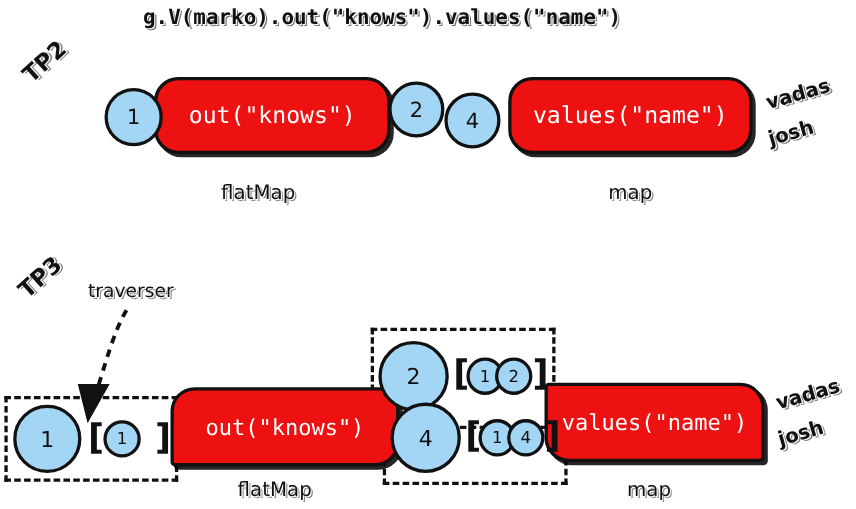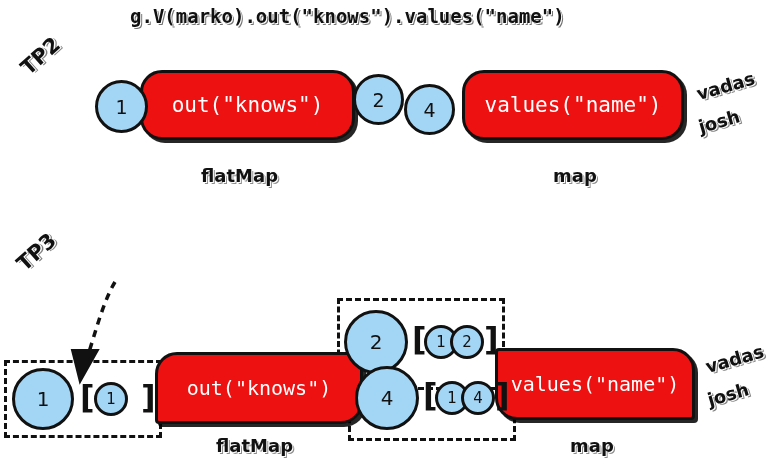--- a/index.html
+++ b/index.html
@@ -44,21 +44,21 @@
     font-weight: 400;
     letter-spacing: 0px;
     z-index: 5;
     box-shadow: 3px 3px 0 rgba(0,0,0,0.85);
   }
   .step.rounded { border-radius: 22px; }
 
   .caplabel {
     position: absolute;
     font-family: "DejaVu Sans", sans-serif;
-    font-weight: bold;
+    font-weight: normal;
     color: #111111;
     white-space: nowrap;
     text-shadow: 1px 1px 0 #ffffff, 2px 2px 0 rgba(0,0,0,0.45);
     z-index: 9;
   }
   .titletext {
     position: absolute;
     font-family: "DejaVu Sans Mono", monospace;
     font-weight: bold;
     color: #111111;
@@ -120,20 +120,21 @@
   <div class="caplabel" style="left:201px; top:165px; font-size:18px;">flatMap</div>
 
   <div class="caplabel" style="left:553px; top:165px; font-size:18px;">map</div>
 
   <div class="rotlabel" style="left:694px; top:84px; font-size:18px; transform:rotate(-16deg); transform-origin:left top;">vadas</div>
 
   <div class="rotlabel" style="left:696px; top:117px; font-size:18px; transform:rotate(-16deg); transform-origin:left top;">josh</div>
 
   <div class="rotlabel" style="left:12px; top:258px; font-size:21px; transform:rotate(-42deg); transform-origin:left top;">TP3</div>
 
+  <div class="caplabel" style="left:80px; top:255px; font-size:17px;">traverser</div>
 
   <svg class="overlay" viewBox="0 0 778 463">
     <path d="M 115 282 C 104 300, 96 330, 89 352" fill="none" stroke="#111111" stroke-width="3.5" stroke-dasharray="7,6"></path>
     <polygon points="80,382 98,350 72,350" fill="#111111" stroke="#111111" stroke-width="2"></polygon>
   </svg>
 
   <div class="dashbox" style="left:4px; top:360px; width:158px; height:78px;"></div>
 
   <div class="node" style="left:12px; top:368px; width:62px; height:62px; font-size:20px;">1</div>
 

